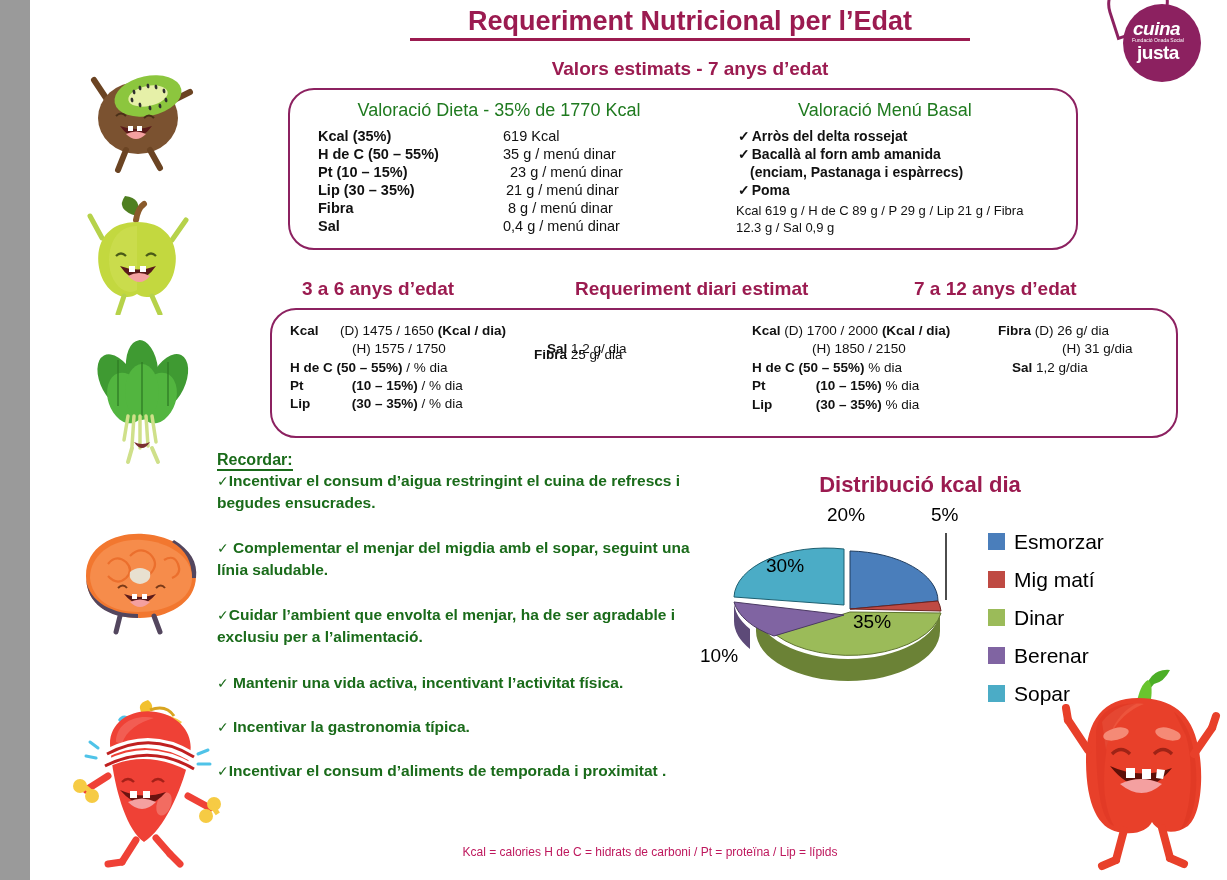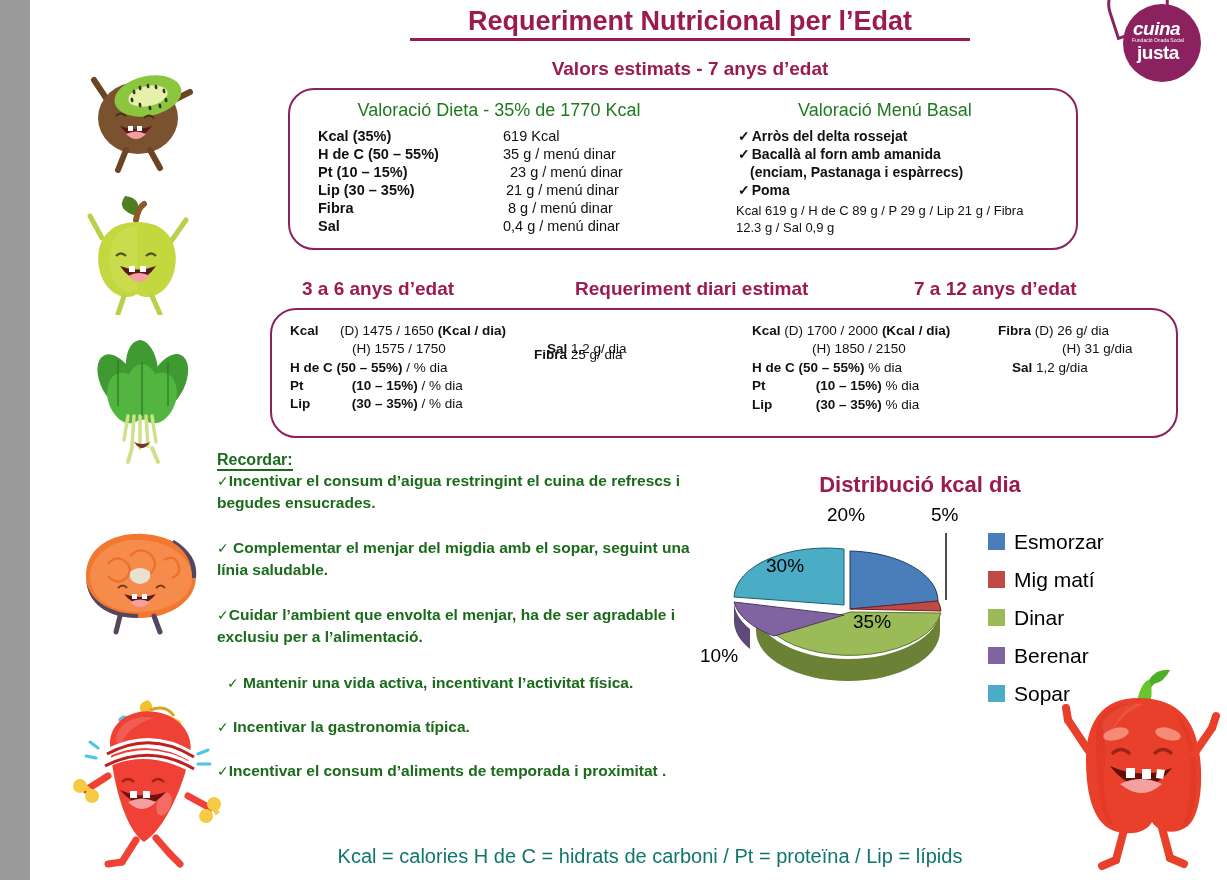--- a/index.html
+++ b/index.html
@@ -71,21 +71,21 @@
 
   
   #legend{position:absolute;left:958px;top:524px;width:160px;}
   .lg-row{position:relative;height:38px;}
   .lg-sw{position:absolute;left:0;top:9px;width:17px;height:17px;}
   .lg-tx{position:absolute;left:26px;top:0;font-size:21px;color:#000;line-height:36px;white-space:nowrap;}
 
   
   #footer{
     position:absolute;left:260px;top:845px;width:720px;text-align:center;
-    font-size:20px;color:#0f766e;
+    font-size:12px;color:#be185d;
   }
 
   
   #logo{position:absolute;right:6px;top:-4px;width:118px;height:86px;}
   #logo-circle{
     position:absolute;left:20px;top:8px;width:78px;height:78px;border-radius:50%;
     background:#8c2160;
   }
   #logo-ribbon{
     position:absolute;left:4px;top:-22px;width:56px;height:52px;
@@ -243,21 +243,21 @@
 
   <div class="rec-item" style="top:470px;">
     <span class="rec-chk">✓</span><span>Incentivar el consum d’aigua restringint el cuina de refrescs i begudes ensucrades.</span>
   </div>
   <div class="rec-item" style="top:537px;">
     <span class="rec-chk">✓</span> <span>Complementar el menjar del migdia amb el sopar, seguint una línia saludable.</span>
   </div>
   <div class="rec-item" style="top:604px;">
     <span class="rec-chk">✓</span><span>Cuidar l’ambient que envolta el menjar, ha de ser agradable i exclusiu per a l’alimentació.</span>
   </div>
-  <div class="rec-item" style="top:672px;margin-left:10px;">
+  <div class="rec-item" style="top:672px;">
     <span class="rec-chk">✓</span> <span>Mantenir una vida activa, incentivant l’activitat física.</span>
   </div>
   <div class="rec-item" style="top:716px;">
     <span class="rec-chk">✓</span> <span>Incentivar la gastronomia típica.</span>
   </div>
   <div class="rec-item" style="top:760px;">
     <span class="rec-chk">✓</span><span>Incentivar el consum d’aliments de temporada i proximitat .</span>
   </div>
 
   <div id="pie-title">Distribució kcal dia</div>

